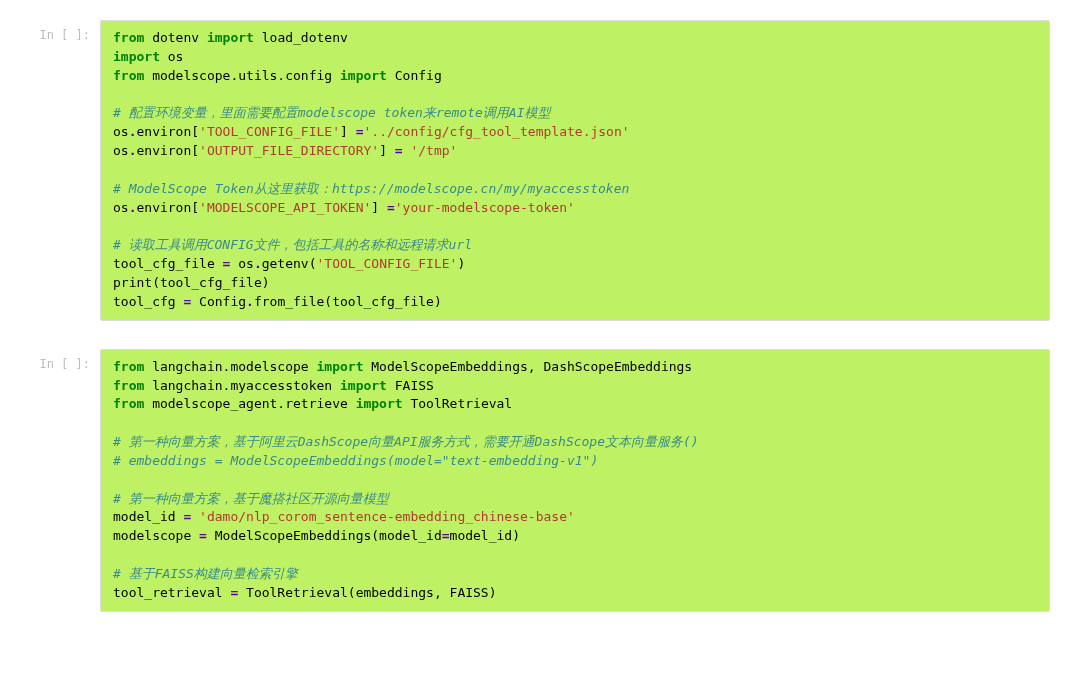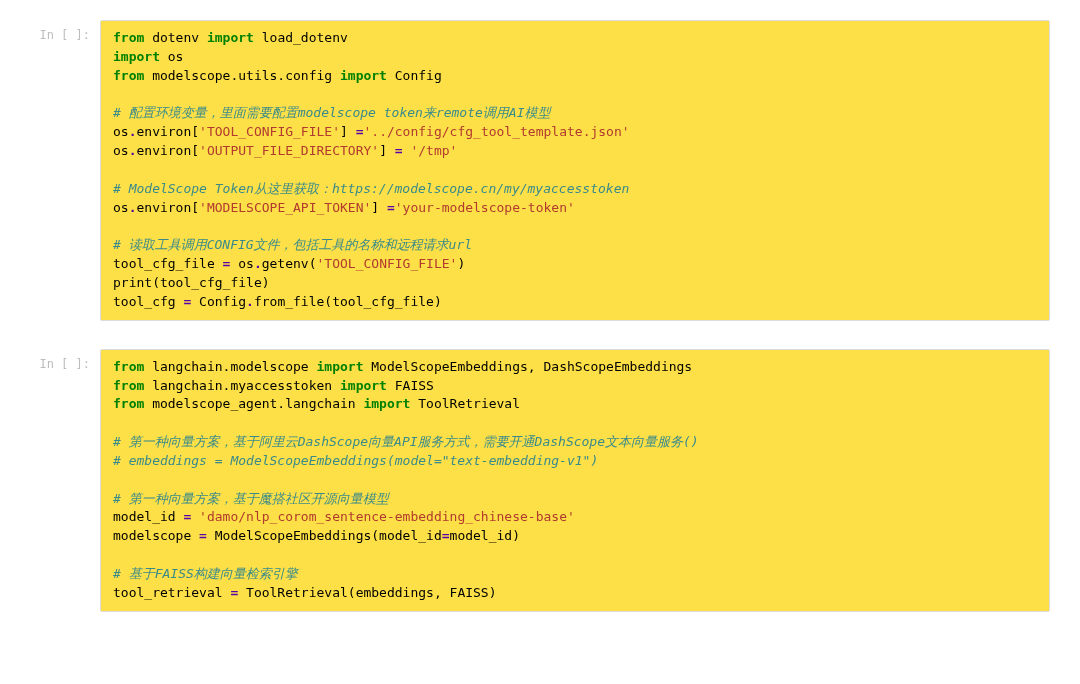--- a/index.html
+++ b/index.html
@@ -33,21 +33,21 @@
     padding-top: 8px;
     font-family: "Menlo", "DejaVu Sans Mono", "Consolas", monospace;
     font-size: 12px;
     color: #bdbdbd;
     box-sizing: border-box;
     user-select: none;
   }
   .code-area {
     flex: 1 1 auto;
     border: 1px solid #dcdcdc;
-    background: #fde047;
+    background: #bef264;
     border-radius: 2px;
     padding: 8px 12px;
     overflow-x: auto;
   }
   pre {
     margin: 0;
     font-family: "Menlo", "DejaVu Sans Mono", "Consolas", monospace;
     font-size: 13px;
     line-height: 1.45;
     white-space: pre;
@@ -84,21 +84,21 @@
 <span class="nm">tool_cfg </span><span class="op">=</span><span class="nm"> Config</span><span class="op">.</span><span class="nm">from_file(tool_cfg_file)</span></pre>
     </div>
   </div>
 
 
   <div class="cell">
     <div class="prompt">In [ ]:</div>
     <div class="code-area">
 <pre><span class="kw">from</span><span class="nm"> langchain.modelscope </span><span class="kw">import</span><span class="nm"> ModelScopeEmbeddings, DashScopeEmbeddings</span>
 <span class="kw">from</span><span class="nm"> langchain.myaccesstoken </span><span class="kw">import</span><span class="nm"> FAISS</span>
-<span class="kw">from</span><span class="nm"> modelscope_agent.langchain </span><span class="kw">import</span><span class="nm"> ToolRetrieval</span>
+<span class="kw">from</span><span class="nm"> modelscope_agent.retrieve </span><span class="kw">import</span><span class="nm"> ToolRetrieval</span>
 
 <span class="cm"># 第一种向量方案，基于阿里云DashScope向量API服务方式，需要开通DashScope文本向量服务()</span>
 <span class="cm"># embeddings = ModelScopeEmbeddings(model="text-embedding-v1")</span>
 
 <span class="cm"># 第一种向量方案，基于魔搭社区开源向量模型</span>
 <span class="nm">model_id </span><span class="op">=</span><span class="nm"> </span><span class="st">'damo/nlp_corom_sentence-embedding_chinese-base'</span>
 <span class="nm">modelscope </span><span class="op">=</span><span class="nm"> ModelScopeEmbeddings(model_id</span><span class="op">=</span><span class="nm">model_id)</span>
 
 <span class="cm"># 基于FAISS构建向量检索引擎</span>
 <span class="nm">tool_retrieval </span><span class="op">=</span><span class="nm"> ToolRetrieval(embeddings, FAISS)</span></pre>

